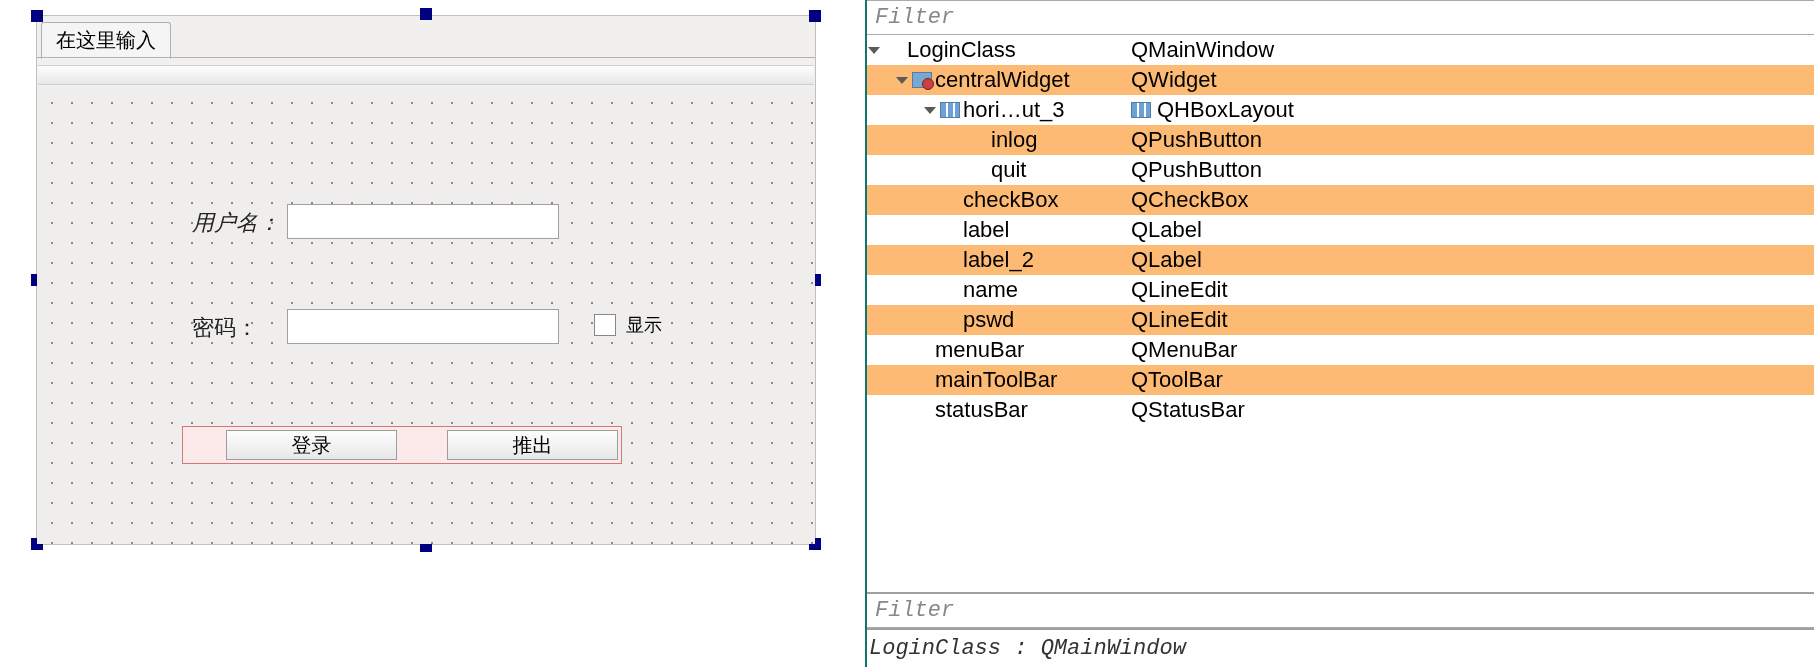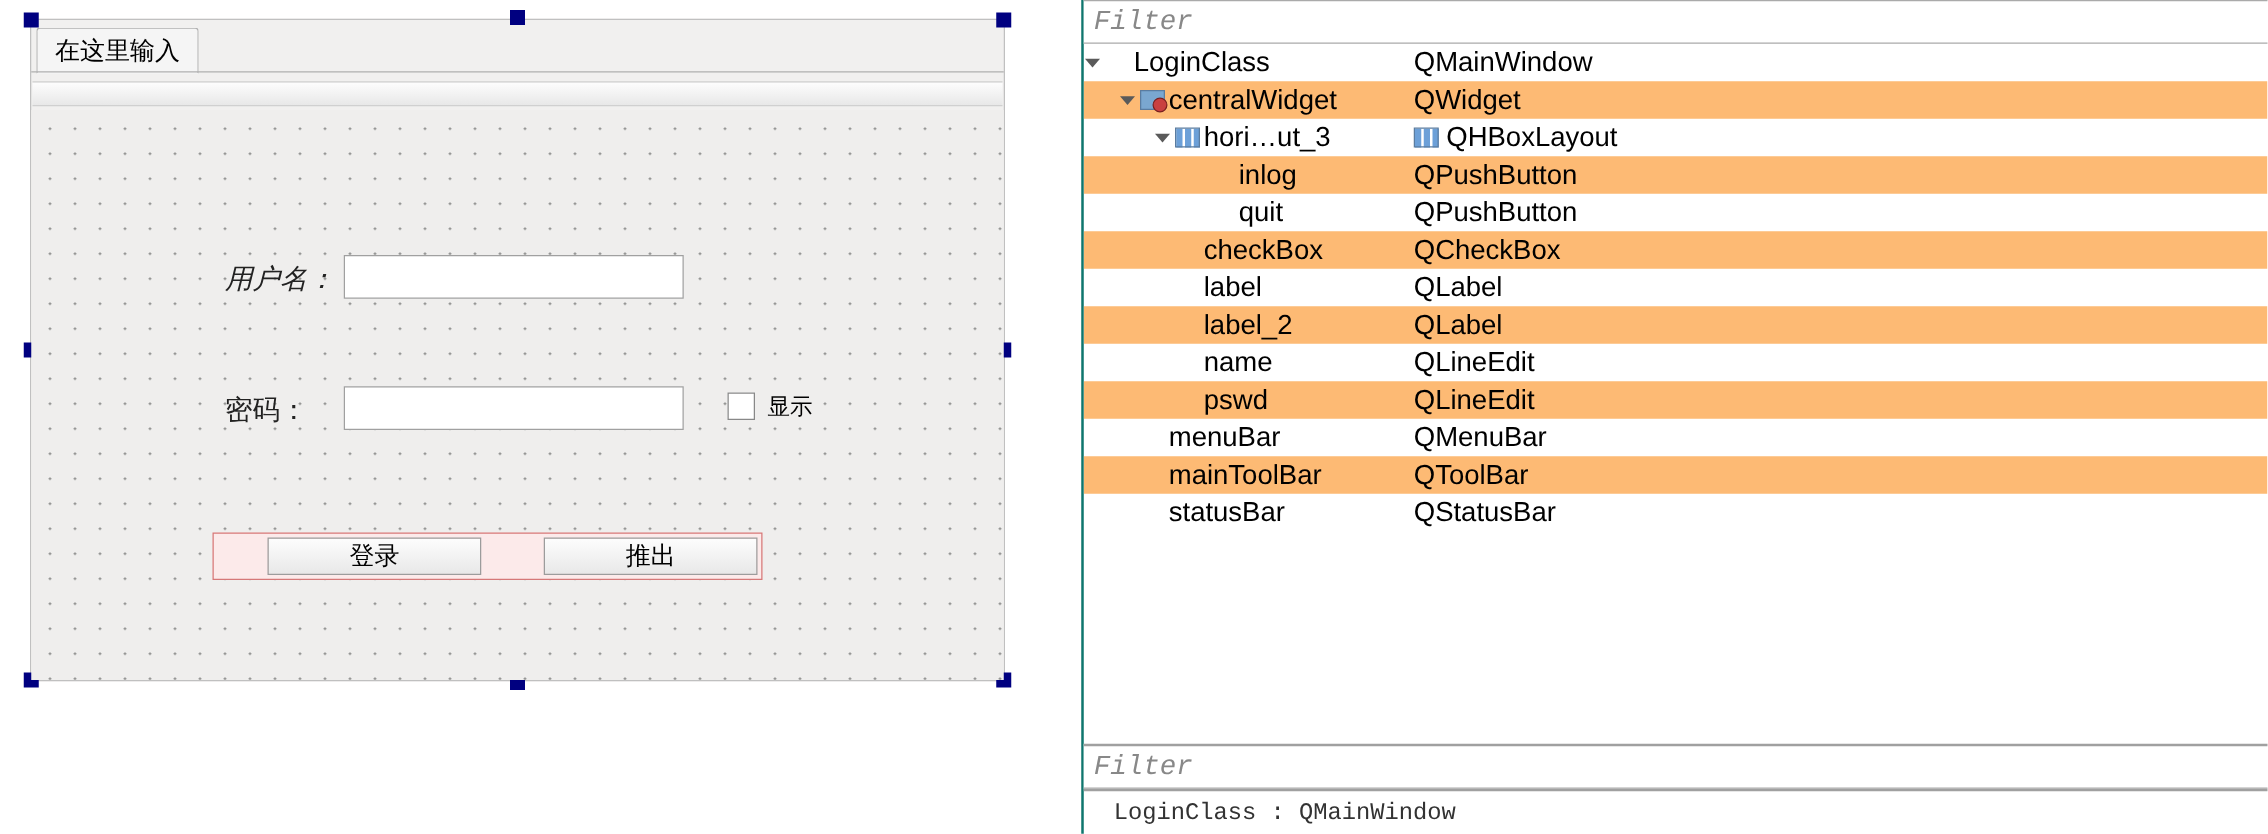--- a/index.html
+++ b/index.html
@@ -9,21 +9,21 @@
     font-size: 18px;
     color: #000;
     background: #fff;
     width: 1814px;
     height: 667px;
     overflow: hidden;
     position: relative;
   }
   .left-panel {
     position: absolute;
-    left: 4px; top: 0;
+    left: 16px; top: 0;
     width: 830px;
     height: 470px;
     background: #fff;
   }
   .designer-area {
     position: absolute;
     left: 20px; top: 15px;
     width: 780px;
     height: 530px;
     background: #f1f0ef;
@@ -214,24 +214,25 @@
     width:20px; height:16px;
     background:
       linear-gradient(#6ca0d8,#6ca0d8) 0 0/5px 16px no-repeat,
       linear-gradient(#6ca0d8,#6ca0d8) 7px 0/5px 16px no-repeat,
       linear-gradient(#6ca0d8,#6ca0d8) 14px 0/5px 16px no-repeat;
     border:1px solid #5a7ca0;
   }
 
   .status-line {
     border-top:2px solid #a0a0a0;
-    padding:6px 24px;
+    padding:6px 2px;
     font-family:"Courier New", monospace;
-    font-size:19px;
+    font-size:22px;
     color:#333;
+    font-style:italic;
   }
 </style>
 </head>
 <body>
 
 <div class="left-panel">
   <div class="designer-area">
     <div class="handle h-tl"></div>
     <div class="handle h-tm"></div>
     <div class="handle h-tr"></div>

